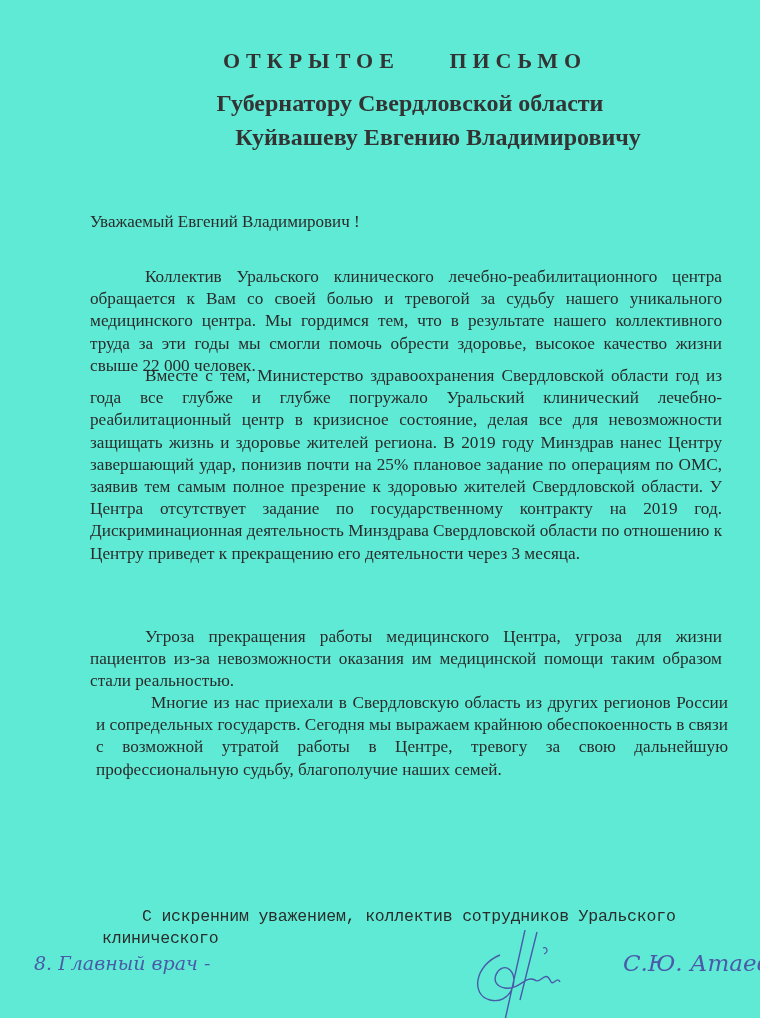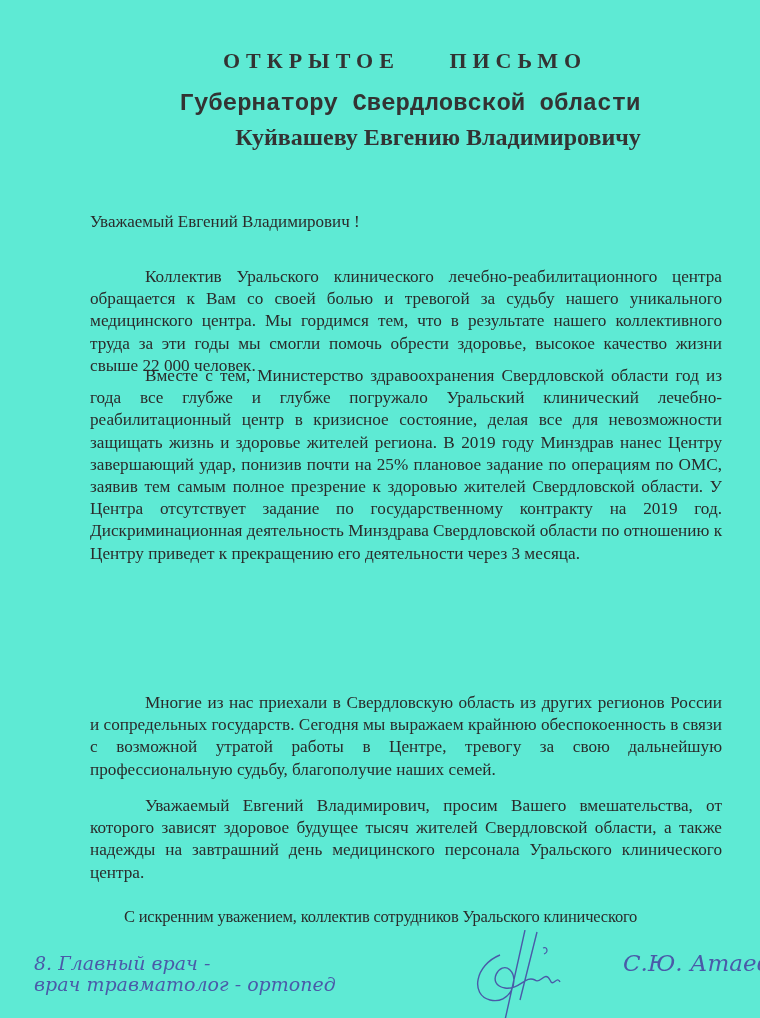--- a/index.html
+++ b/index.html
@@ -1,31 +1,31 @@
 <!DOCTYPE html>
 <html><head>
 <meta charset="utf-8">
 <style>
   html, body { margin:0; padding:0; background:#ffffff; }
   body { width:760px; height:1018px; overflow:hidden; position:relative;
          font-family:"Liberation Serif", "DejaVu Serif", serif; color:#2b2b2b; }
   .page { position:absolute; left:0; top:0; width:760px; height:1018px; background:#5eead4;padding-left:44px; }
   .title { position:absolute; left:0; width:760px; text-align:center; font-weight:bold; color:#333; }
   .t1 { top:48px; font-size:22px; letter-spacing:6px; word-spacing:38px; padding-left:50px; box-sizing:border-box; }
-  .t2 { top:90px; font-size:24px; padding-left:60px; box-sizing:border-box;font-family:Liberation Mono, monospace; }
+  .t2 { top:90px; font-size:24px; padding-left:60px; box-sizing:border-box; }
   .t3 { top:124px; font-size:24px; padding-left:60px; box-sizing:border-box;margin-left:28px; }
   .greeting { position:absolute; left:90px; top:212px; font-size:17px; }
   .body { position:absolute; left:90px; width:632px; font-size:17.2px; line-height:22.2px; text-align:justify; }
   .body p { margin:0; text-indent:55px; }
   .p1 { top:266px; }
   .p2 { top:365px; }
   .p3 { top:626px; }
-  .p4 { top:692px; }
+  .p4 { top:692px;margin-left:6px; }
   .p5 { top:795px; }
-  .closing { position:absolute; left:84px; top:906px; width:640px; font-size:16.5px; line-height:22px; }
+  .closing { position:absolute; left:102px; top:906px; width:640px; font-size:16.5px; line-height:22px;font-family:Liberation Mono, monospace; }
   .closing .l1 { text-indent:40px; letter-spacing:-0.2px; }
   .hand { position:absolute; font-family:"DejaVu Serif", serif; font-style:italic; color:#4a5aa8; }
   .hand1 { left:34px; top:953px; font-size:19px; line-height:21px; }
   .hand-name { left:590px; top:950px; font-size:23px;margin-left:33px; }
   .sig { position:absolute; left:465px; top:930px; width:130px; height:90px; }
 </style>
 </head>
 <body>
 
 <div class="page">
@@ -37,34 +37,33 @@
   <div class="title t3">Куйвашеву Евгению Владимировичу</div>
 
   <div class="greeting">Уважаемый Евгений Владимирович !</div>
 
   <div class="body p1">
       <p>Коллектив Уральского клинического лечебно-реабилитационного центра обращается к Вам со своей болью и тревогой за судьбу нашего уникального медицинского центра. Мы гордимся тем, что в результате нашего коллективного труда за эти годы мы смогли помочь обрести здоровье, высокое качество жизни свыше 22 000 человек.</p>
     </div>
   <div class="body p2">
       <p>Вместе с тем, Министерство здравоохранения Свердловской области год из года все глубже и глубже погружало Уральский клинический лечебно-реабилитационный центр в кризисное состояние, делая все для невозможности защищать жизнь и здоровье жителей региона. В 2019 году Минздрав нанес Центру завершающий удар, понизив почти на 25% плановое задание по операциям по ОМС, заявив тем самым полное презрение к здоровью жителей Свердловской области. У Центра отсутствует задание по государственному контракту на 2019 год. Дискриминационная деятельность Минздрава Свердловской области по отношению к Центру приведет к прекращению его деятельности через 3 месяца.</p>
     </div>
+  <div class="body p3">
+      <p>Угроза прекращения работы медицинского Центра, угроза для жизни пациентов из-за невозможности оказания им медицинской помощи таким образом стали реальностью.</p>
+    </div>
   <div class="body p4">
       <p>Многие из нас приехали в Свердловскую область из других регионов России и сопредельных государств. Сегодня мы выражаем крайнюю обеспокоенность в связи с возможной утратой работы в Центре, тревогу за свою дальнейшую профессиональную судьбу, благополучие наших семей.</p>
-    </div>
-  <div class="body p5">
-      <p>Уважаемый Евгений Владимирович, просим Вашего вмешательства, от которого зависят здоровое будущее тысяч жителей Свердловской области, а также надежды на завтрашний день медицинского персонала Уральского клинического центра.</p>
     </div>
 
   <div class="closing">
     <div class="l1">С искренним уважением, коллектив сотрудников Уральского клинического</div>
   </div>
 
   <div class="hand hand1">
     <div>8. Главный врач -</div>
-    <div>врач травматолог - ортопед</div>
   </div>
 
   <svg class="sig" viewBox="0 0 130 90">
     <path d="M60 0 L40 90 M72 2 L55 70 M35 25 C10 35 5 65 25 70 C45 75 55 50 45 40 C35 30 20 55 40 58 C55 60 60 45 70 50 C75 55 80 40 85 50 C88 58 92 45 95 52" fill="none" stroke="#4a5aa8" stroke-width="1.4"></path>
     <path d="M78 18 C82 16 84 22 79 24" fill="none" stroke="#4a5aa8" stroke-width="1.2"></path>
   </svg>
   <div class="hand hand-name">С.Ю. Атаев</div>
 </div>
 
 </body></html>

